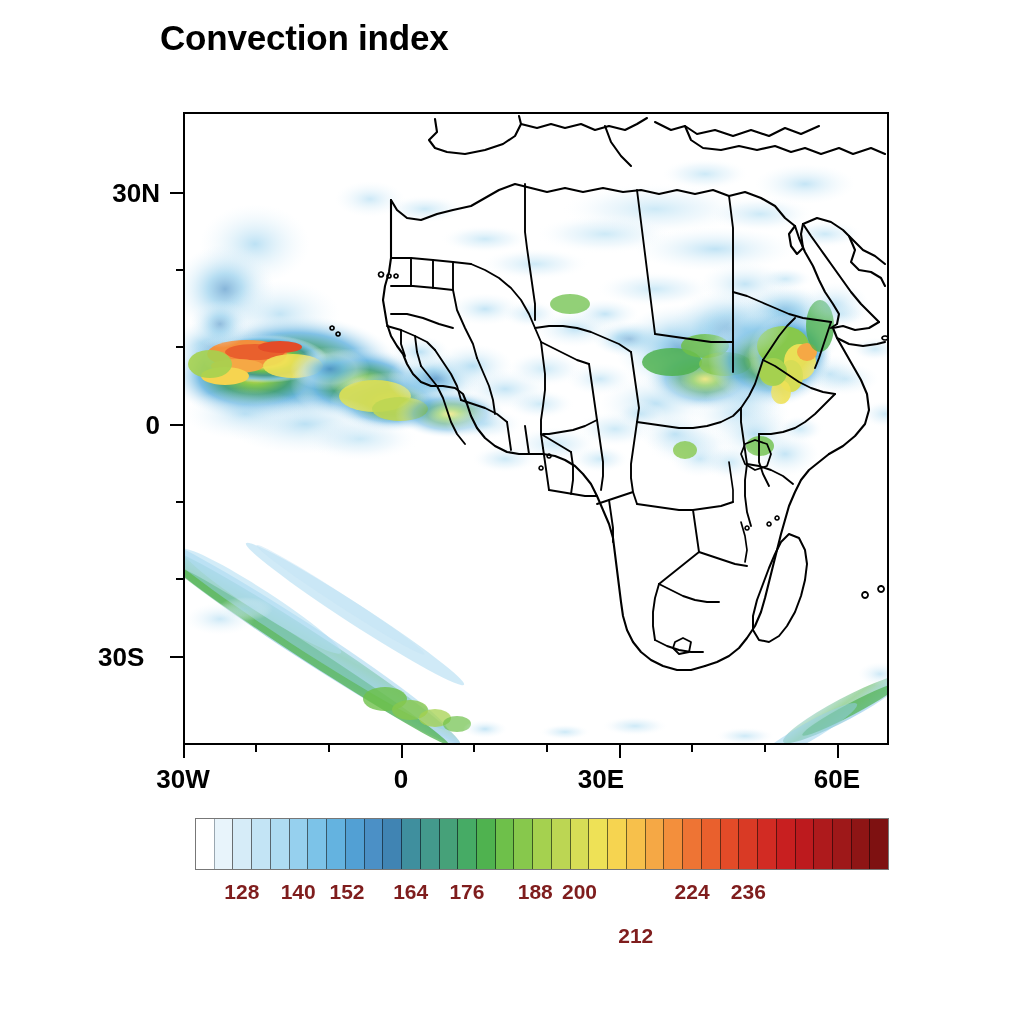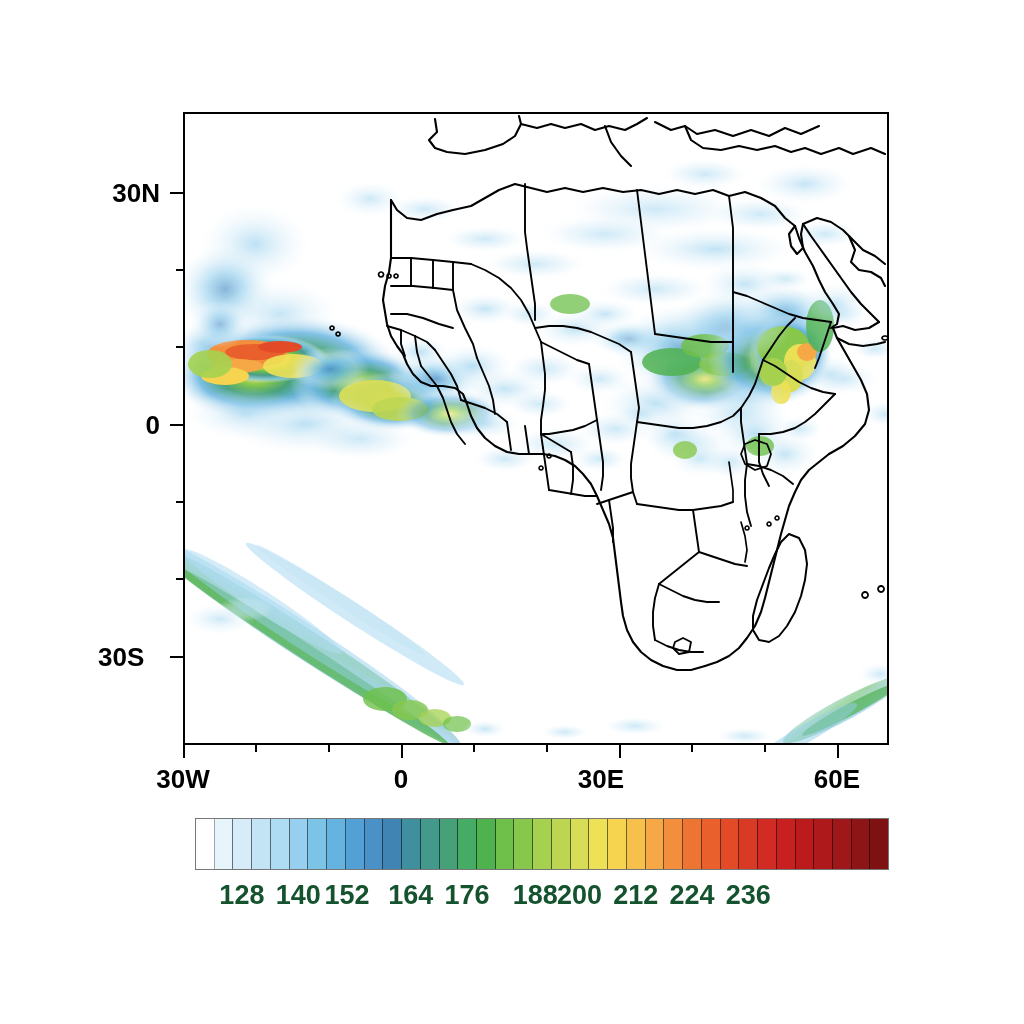--- a/index.html
+++ b/index.html
@@ -44,29 +44,30 @@
 
   
   #cbar-wrap{position:absolute;left:195px;top:818px;width:694px;height:52px;}
   #cbar{display:flex;width:100%;height:100%;box-sizing:border-box;
         border:1px solid #777;}
   #cbar .cell{flex:1 1 0;height:100%;border-right:1px solid rgba(0,0,0,.55);box-sizing:border-box;}
   #cbar .cell:last-child{border-right:none;}
   #cbar .cell.first{border-right:1px solid #9aa7b0;}
 
   .cblab{
-    position:absolute;top:880px;font-size:27px;font-weight:bold;color:#14532d;
+    position:absolute;top:880px;font-size:21px;font-weight:bold;color:#7f1d1d;
     transform:translateX(-50%);white-space:nowrap;
   }
 </style>
 </head>
 <body>
 
 <div id="root">
 
+  <div id="title">Convection index</div>
 
   <div id="plot">
     <svg id="mapsvg" viewBox="0 0 702 629" preserveAspectRatio="none">
       <defs>
 
         <radialGradient id="gCore" cx="50%" cy="50%" r="50%">
           <stop offset="0%" stop-color="#d22b23" stop-opacity="1"></stop>
           <stop offset="18%" stop-color="#ee7434" stop-opacity="1"></stop>
           <stop offset="34%" stop-color="#f6d450" stop-opacity="1"></stop>
           <stop offset="50%" stop-color="#6ec04a" stop-opacity="1"></stop>
@@ -472,18 +473,18 @@
   </div>
 
   <div id="cbar-labels">
       <div class="cblab" style="left: 241.892px;">128</div>
       <div class="cblab" style="left: 298.162px;">140</div>
       <div class="cblab" style="left: 347px;">152</div>
       <div class="cblab" style="left: 410.703px;">164</div>
       <div class="cblab" style="left: 466.973px;">176</div>
       <div class="cblab" style="left: 523.243px; margin-left: 12px;">188</div>
       <div class="cblab" style="left: 579.514px;">200</div>
-      <div class="cblab" style="left: 635.784px;">212</div>
+      <div class="cblab" style="left: 635.784px; margin-top: 44px;">212</div>
       <div class="cblab" style="left: 692.054px;">224</div>
       <div class="cblab" style="left: 748.324px;">236</div>
     </div>
 
 </div>
 
 </body></html>

